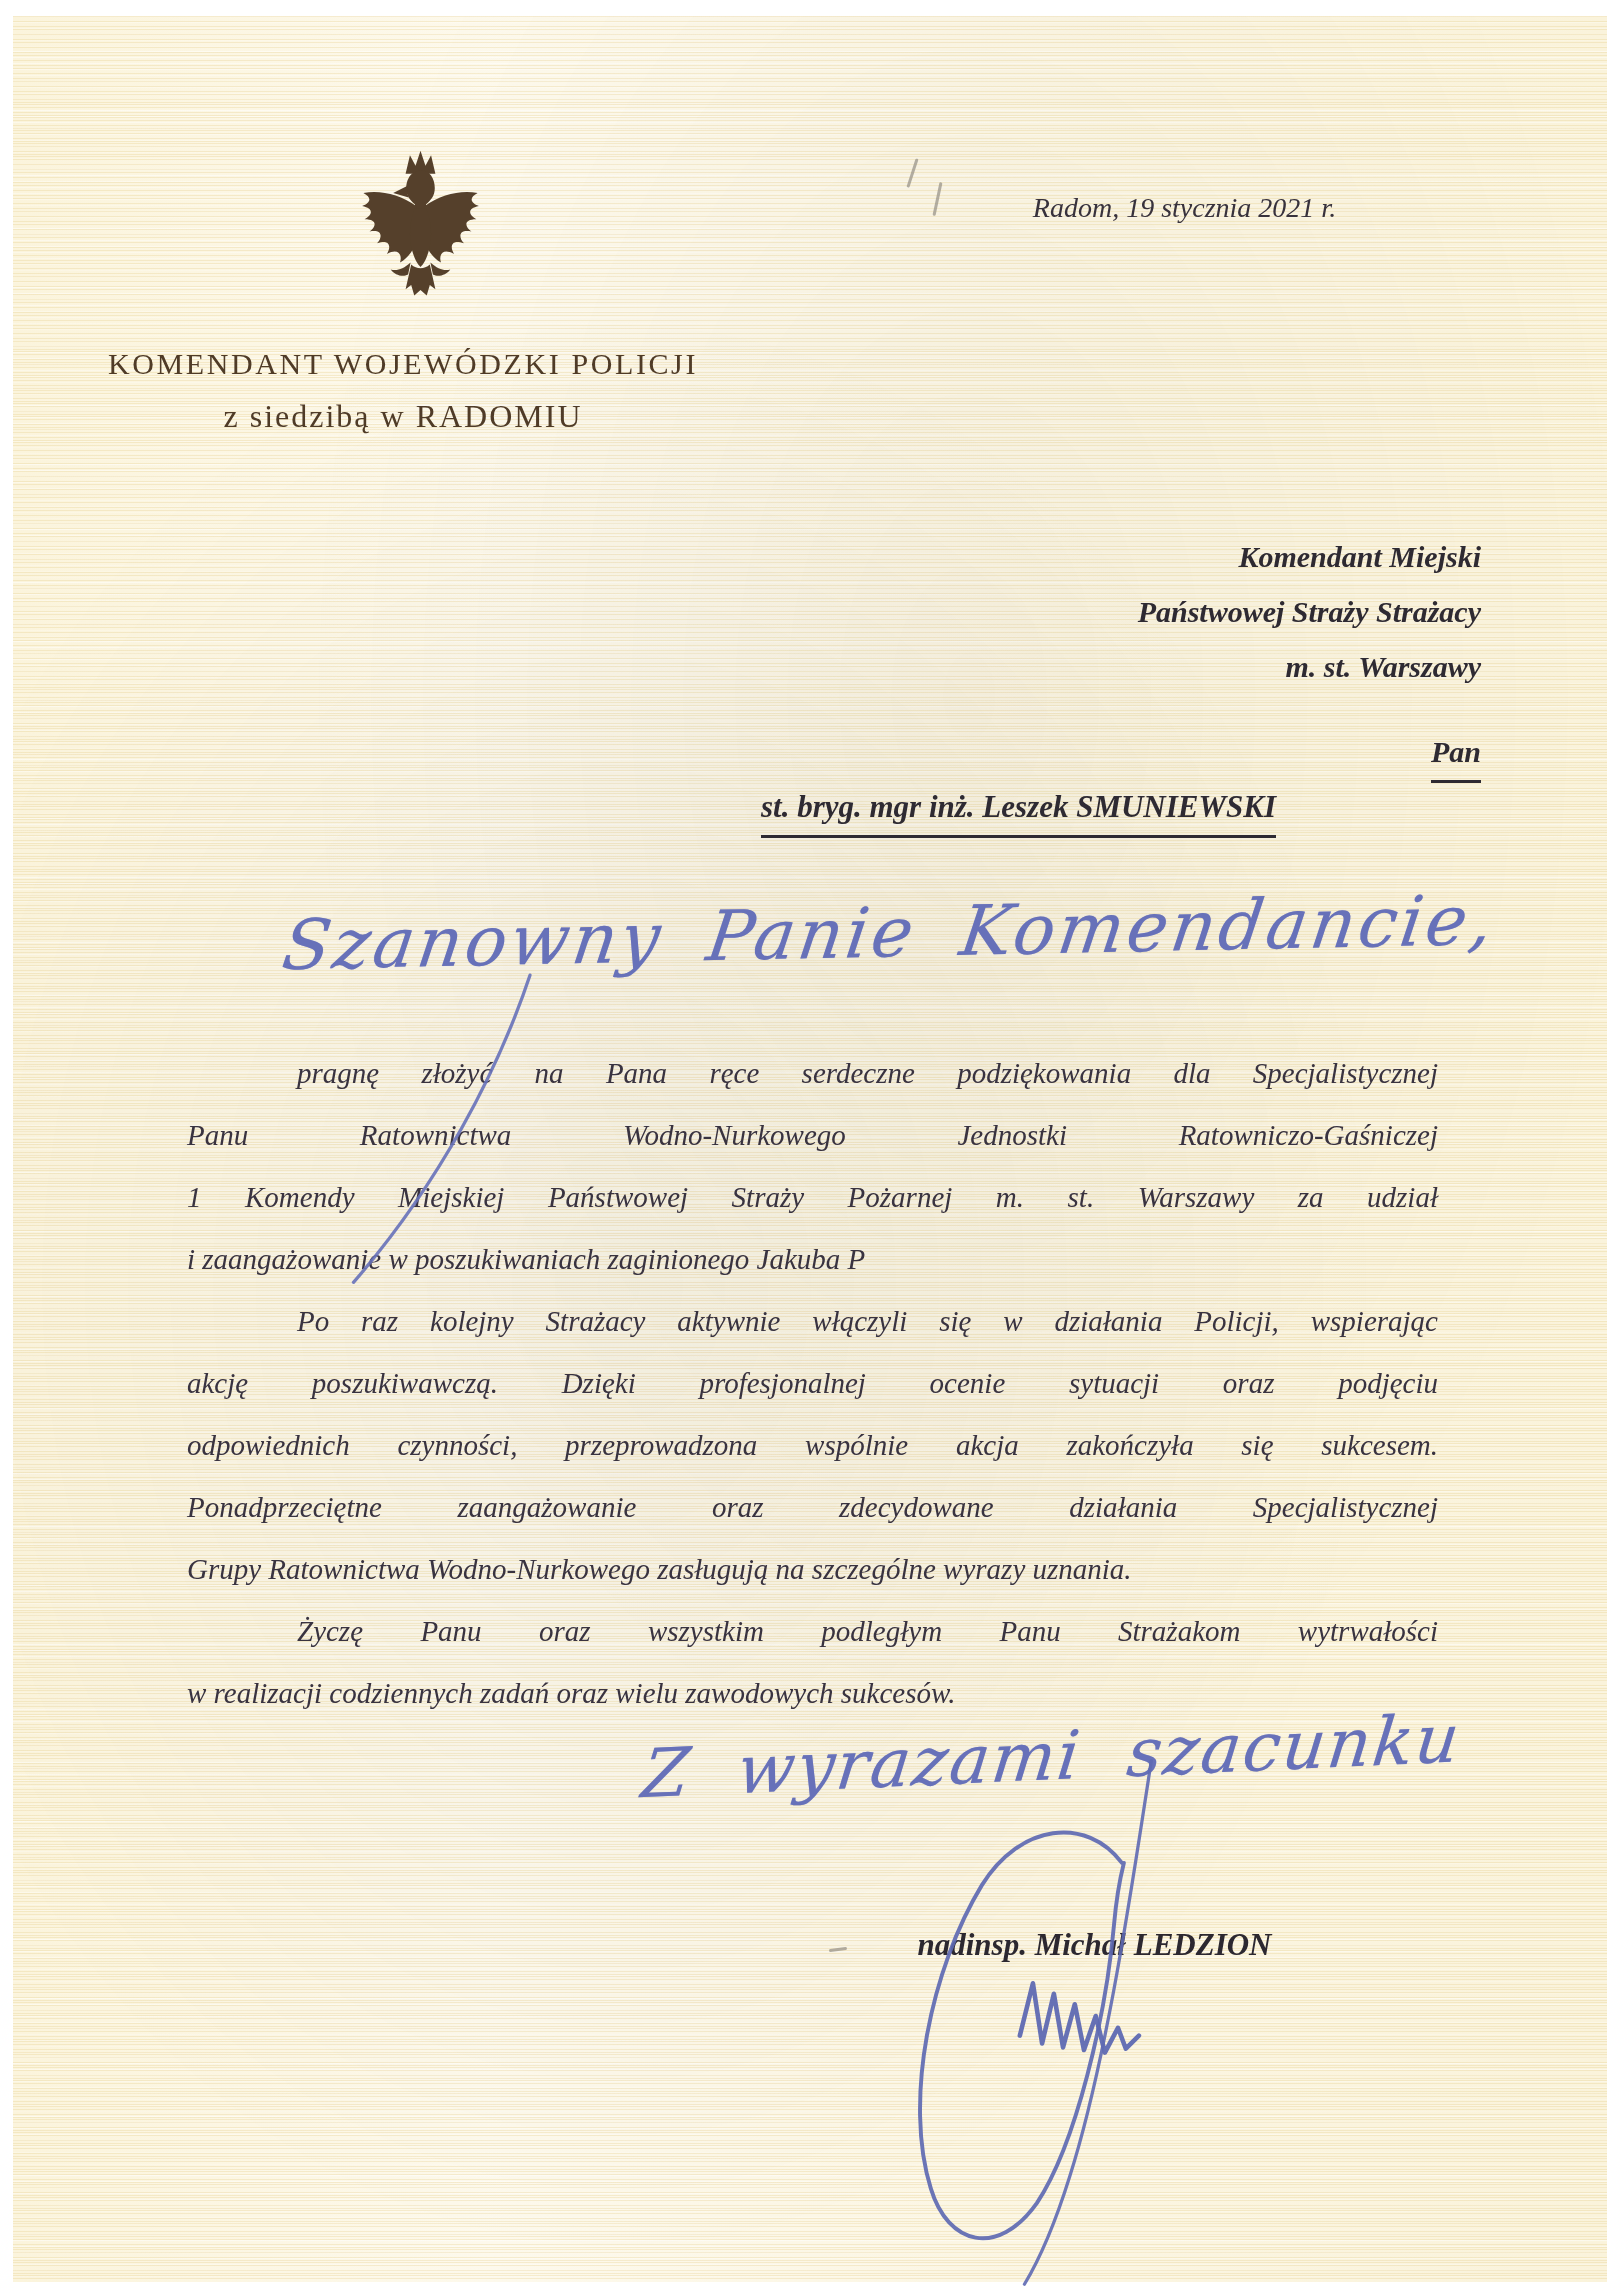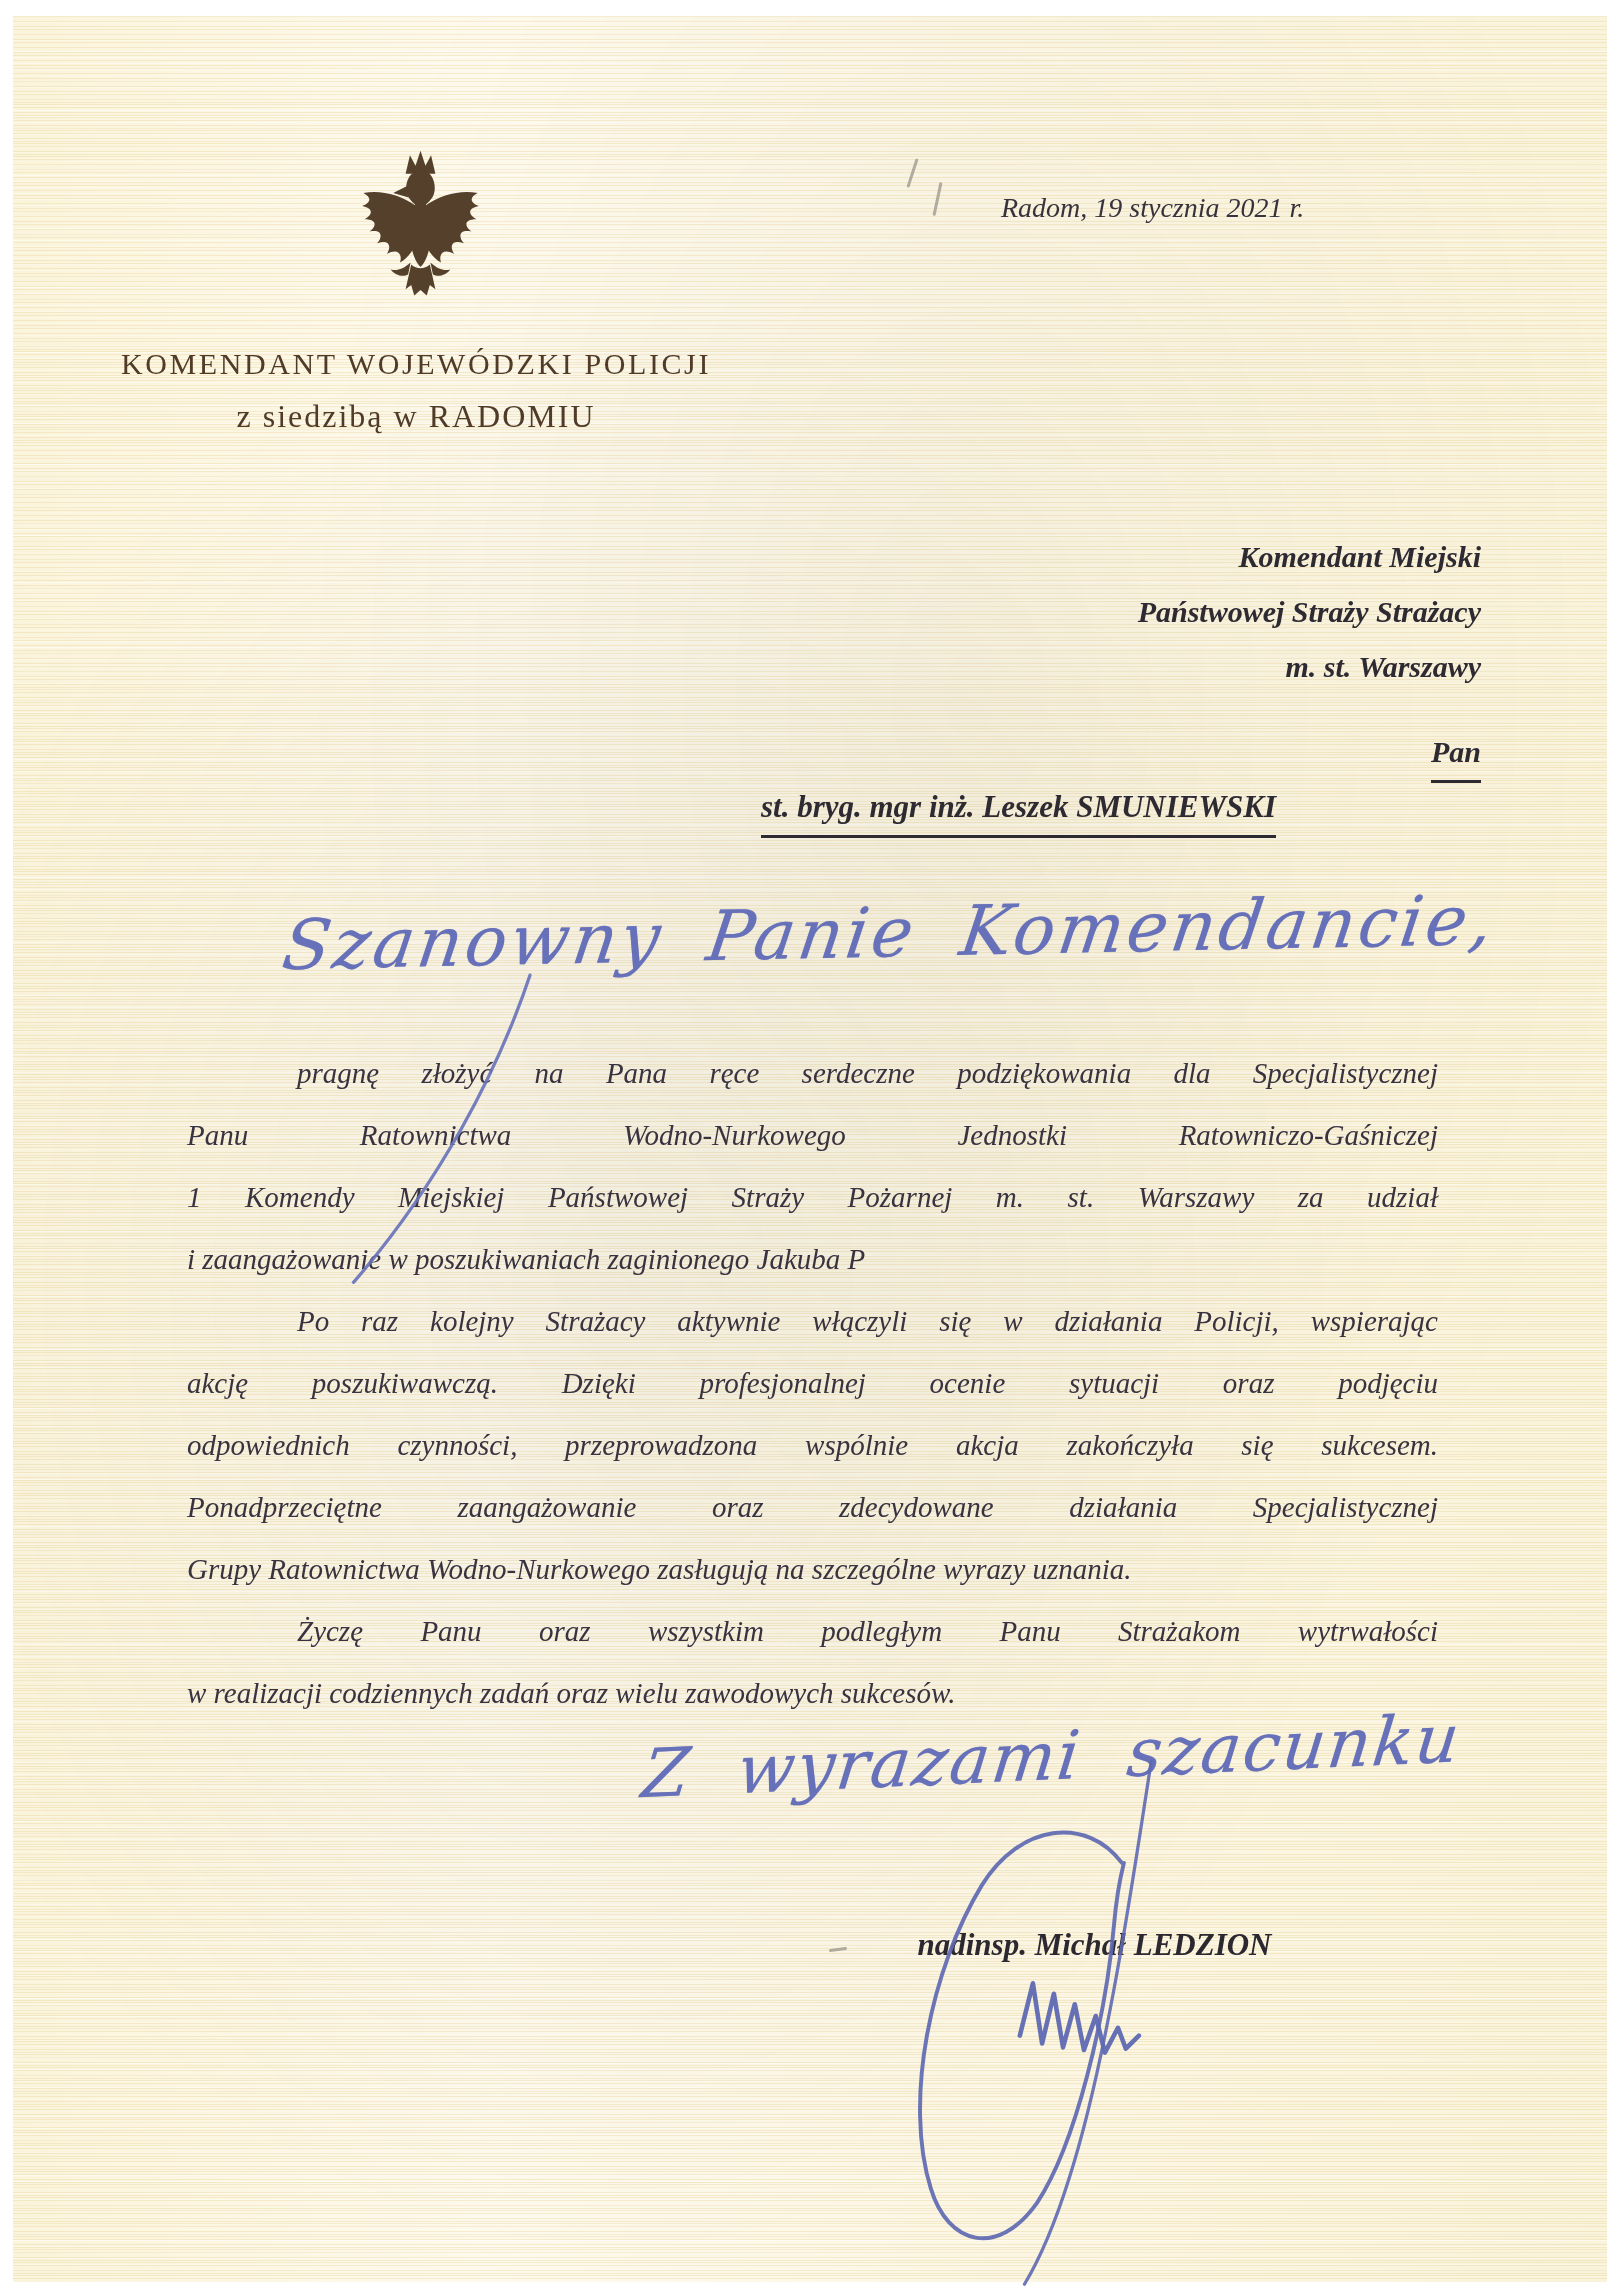--- a/index.html
+++ b/index.html
@@ -22,29 +22,29 @@
         rgba(224,196,118,0.26) 0px, rgba(224,196,118,0.26) 0.7px,
         rgba(255,255,255,0) 0.7px, rgba(255,255,255,0) 2.6px),
       repeating-linear-gradient(180deg,
         rgba(255,255,255,0.55) 0px, rgba(255,255,255,0) 1.3px,
         rgba(255,255,255,0) 5.9px),
       linear-gradient(90deg,#fbf4dc,#fdf9ec 30%,#fbf5e1 70%,#faf3db);
   }
   .abs{position:absolute;}
   
   .sender{
-    left:68px;top:344px;width:696px;
+    left:55px;top:344px;width:696px;
     text-align:center;color:#4f3b27;
   }
   .sender-l1{font-size:30px;letter-spacing:2.6px;line-height:39px;}
   .sender-l2{font-size:32px;letter-spacing:2px;line-height:33px;margin-top:17px;}
   
   .date{
     left:1001px;top:192px;width:367px;
-    text-align:left;font-style:italic;font-size:28px;color:#38323c;
+    text-align:center;font-style:italic;font-size:28px;color:#38323c;
   }
   
   .addressee{
     left:761px;top:529px;width:720px;
     font-weight:bold;font-style:italic;color:#2e2a32;
   }
   .addr-line{font-size:30px;line-height:55px;height:55px;text-align:right;}
   .addr-gap{height:30px;}
   .addr-name{font-size:31px;line-height:55px;height:55px;}
   .u{display:inline-block;border-bottom:3.3px solid #2e2a32;padding-bottom:10px;line-height:37px;}

